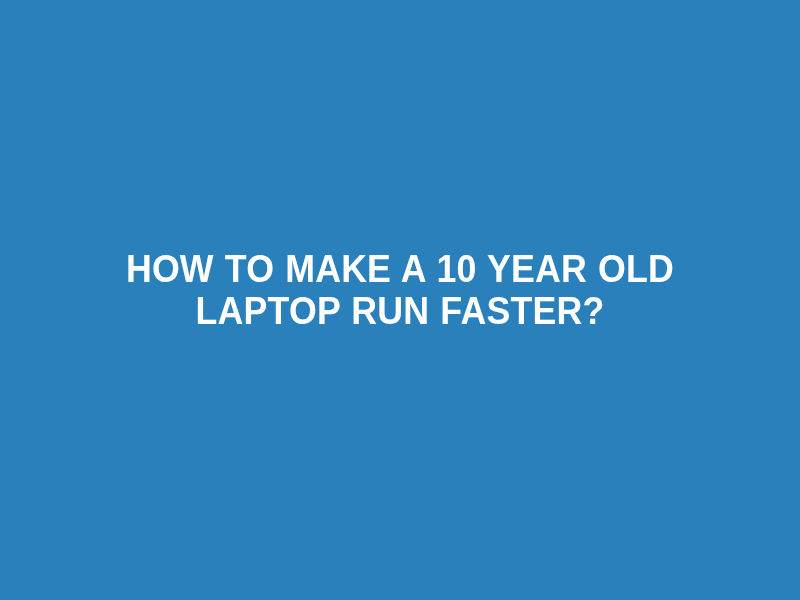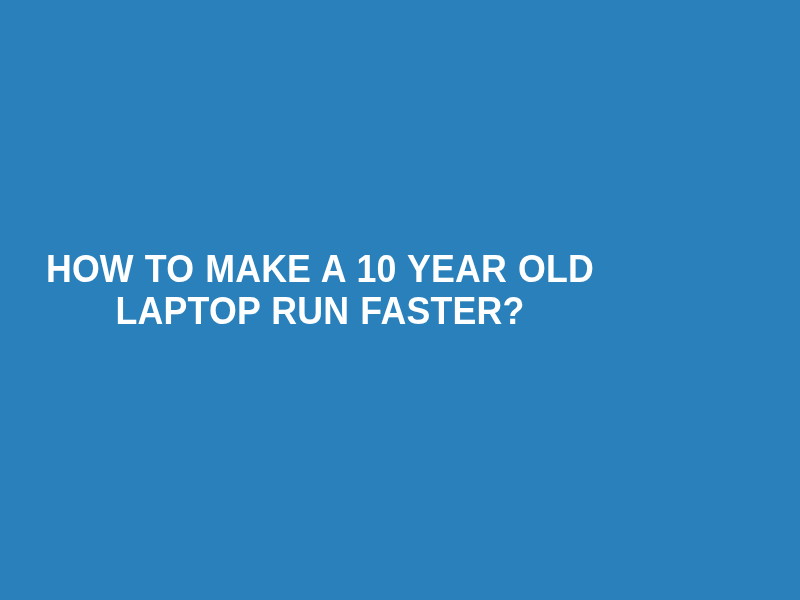--- a/index.html
+++ b/index.html
@@ -17,21 +17,21 @@
 
   
   .hero-banner {
     position: relative;
     box-sizing: border-box;
     width: 800px;
     height: 600px;
     background-color: #2980bb;
     display: flex;
     align-items: center;
-    justify-content: flex-start;
+    justify-content: center;
   }
 
   
   .hero-title-block {
     width: 640px;
     margin: 0;
     padding: 0;
     
     transform: translateY(-10px);
   }

